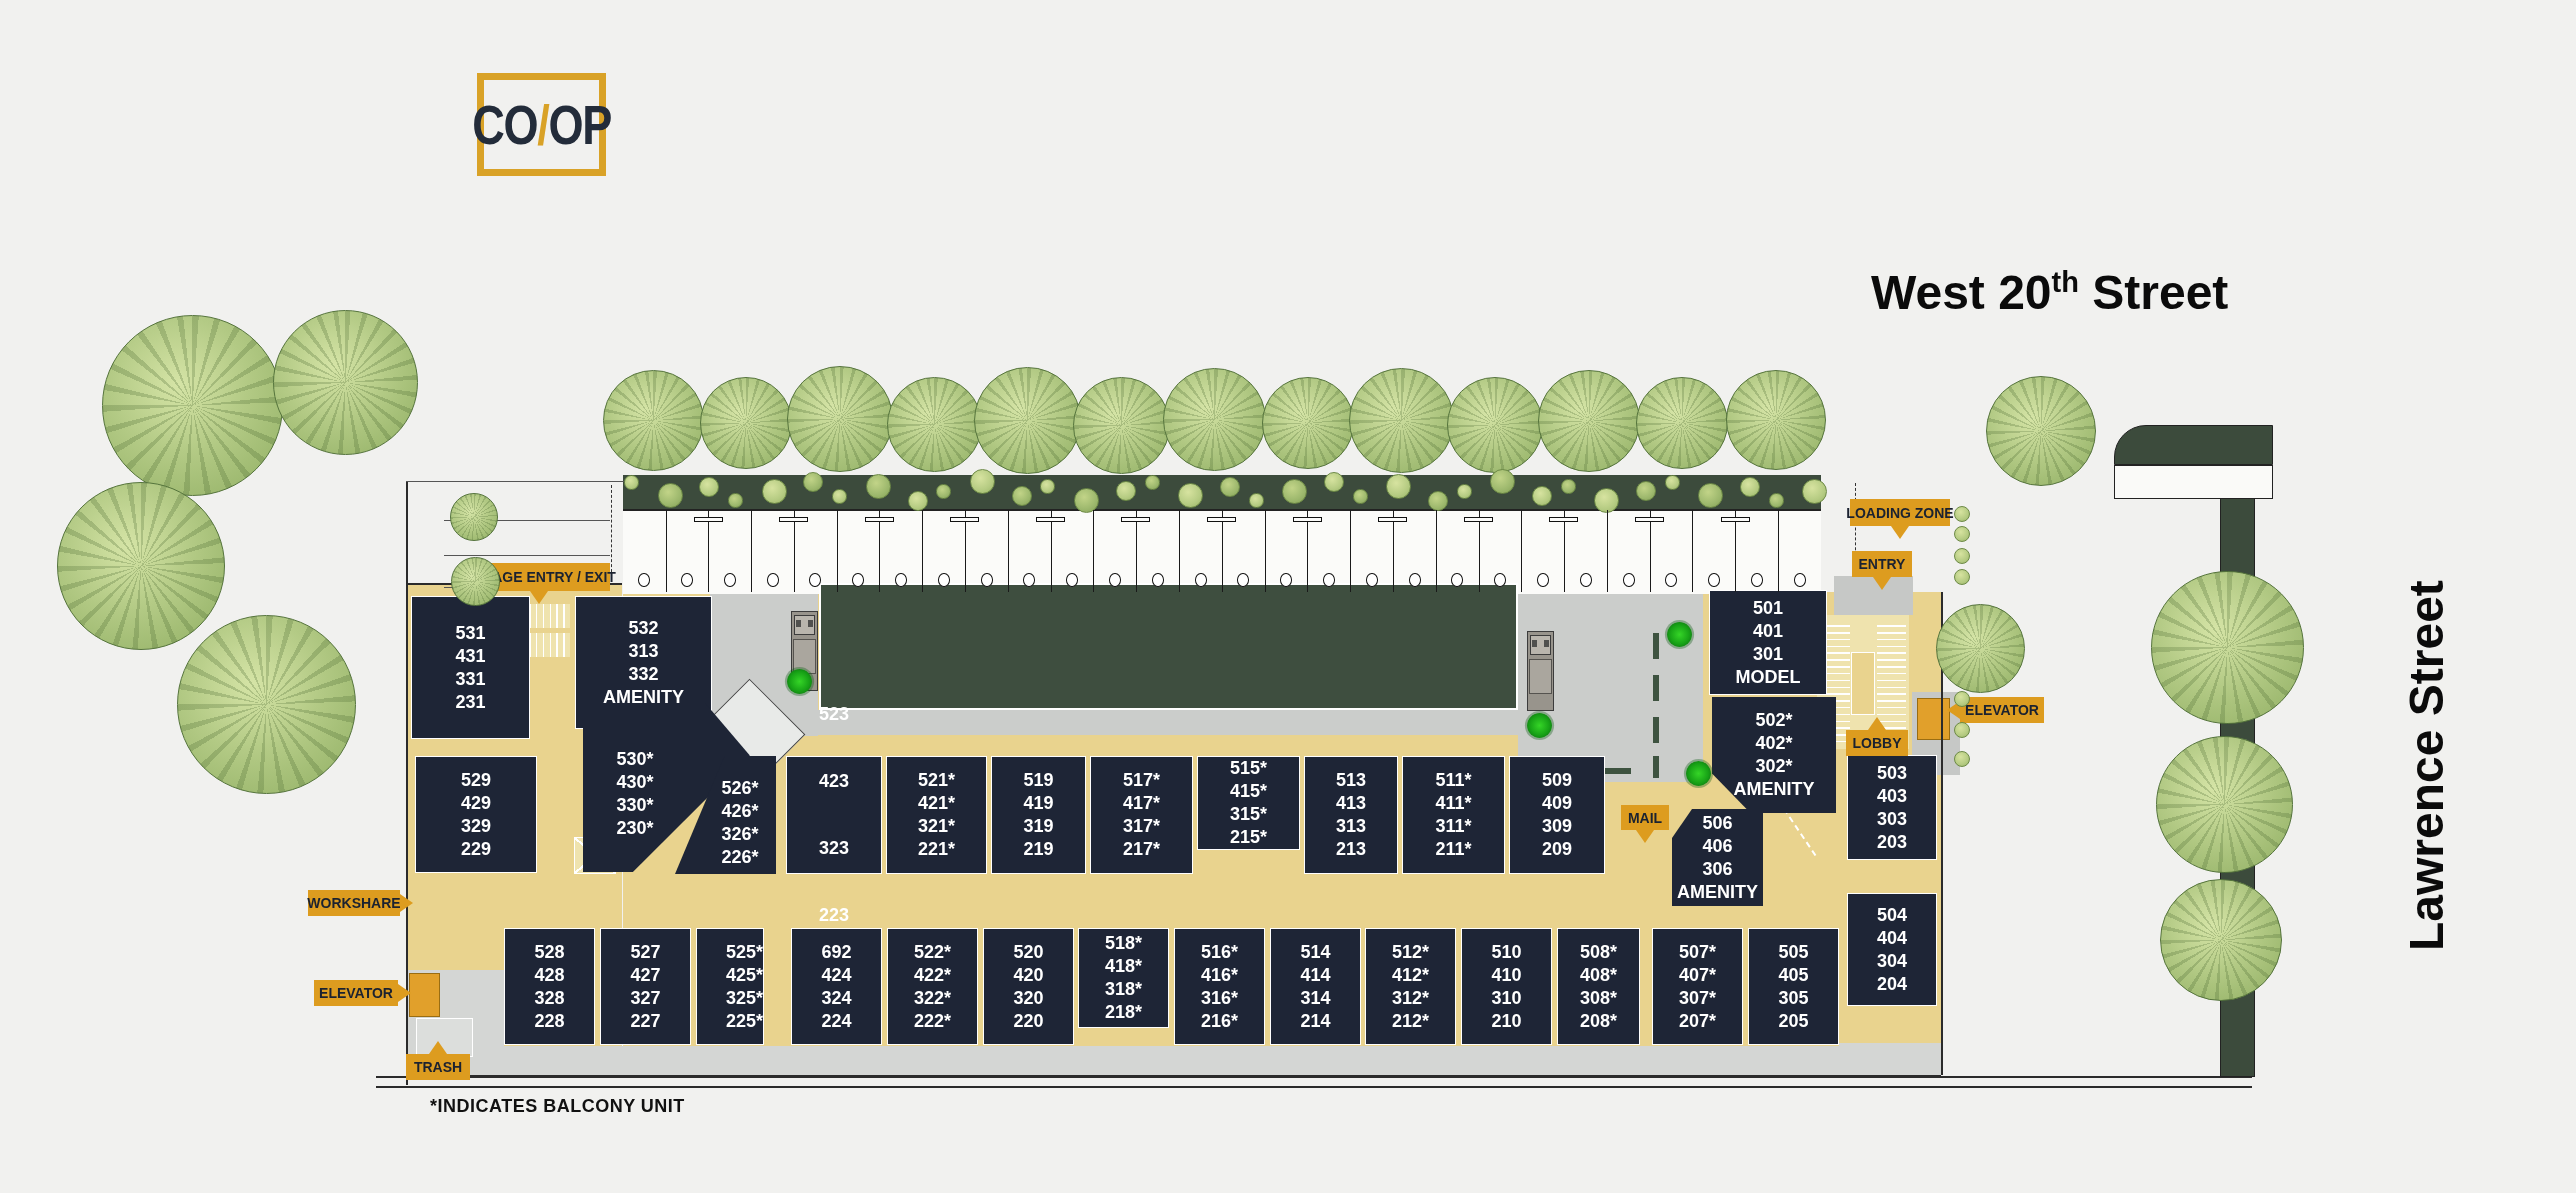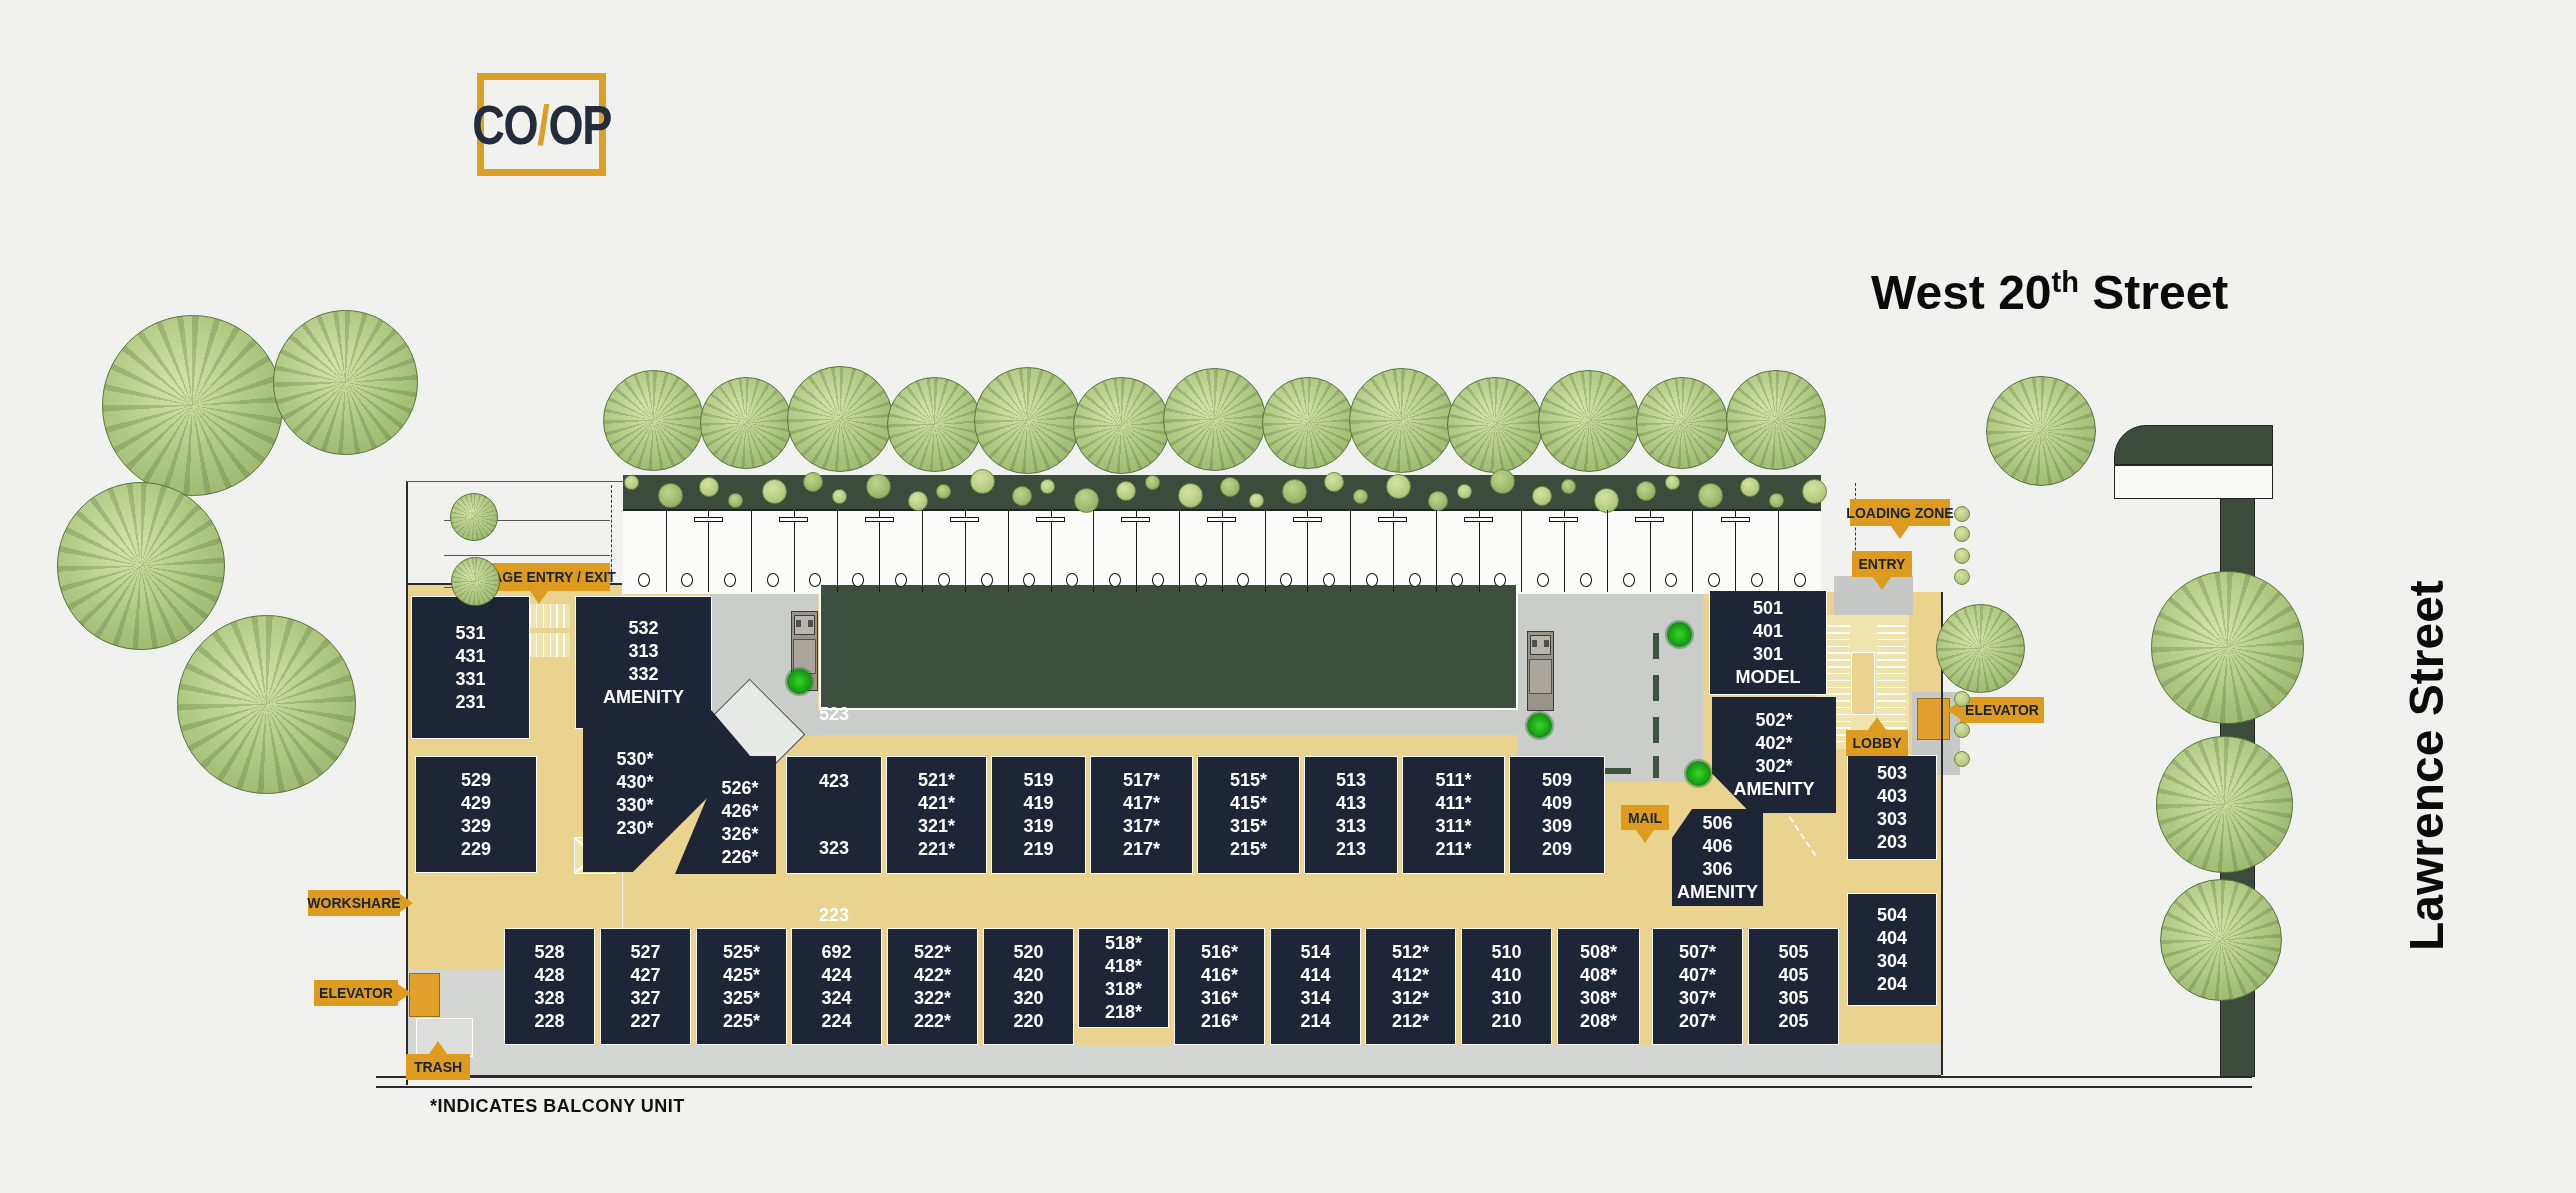--- a/index.html
+++ b/index.html
@@ -205,21 +205,21 @@
         <div>419</div>
         <div>319</div>
         <div>219</div>
       </div>
       <div class="abs unit" style="left: 1090px; top: 756px; width: 103px; height: 118px;">
         <div>517*</div>
         <div>417*</div>
         <div>317*</div>
         <div>217*</div>
       </div>
-      <div class="abs unit" style="left: 1197px; top: 756px; width: 103px; height: 118px;">
+      <div class="abs unit" style="left: 1197px; top: 756px; width: 103px; height: 94px;">
         <div>515*</div>
         <div>415*</div>
         <div>315*</div>
         <div>215*</div>
       </div>
       <div class="abs unit" style="left: 1304px; top: 756px; width: 94px; height: 118px;">
         <div>513</div>
         <div>413</div>
         <div>313</div>
         <div>213</div>
@@ -271,21 +271,21 @@
         <div>428</div>
         <div>328</div>
         <div>228</div>
       </div>
       <div class="abs unit" style="left: 600px; top: 928px; width: 91px; height: 117px;">
         <div>527</div>
         <div>427</div>
         <div>327</div>
         <div>227</div>
       </div>
-      <div class="abs unit" style="left: 696px; top: 928px; width: 91px; height: 117px;">
+      <div class="abs unit" style="left: 696px; top: 928px; width: 68px; height: 117px; align-items: flex-end;">
         <div>525*</div>
         <div>425*</div>
         <div>325*</div>
         <div>225*</div>
       </div>
       <div class="abs unit" style="left: 791px; top: 928px; width: 91px; height: 117px;">
         <div>692</div>
         <div>424</div>
         <div>324</div>
         <div>224</div>

